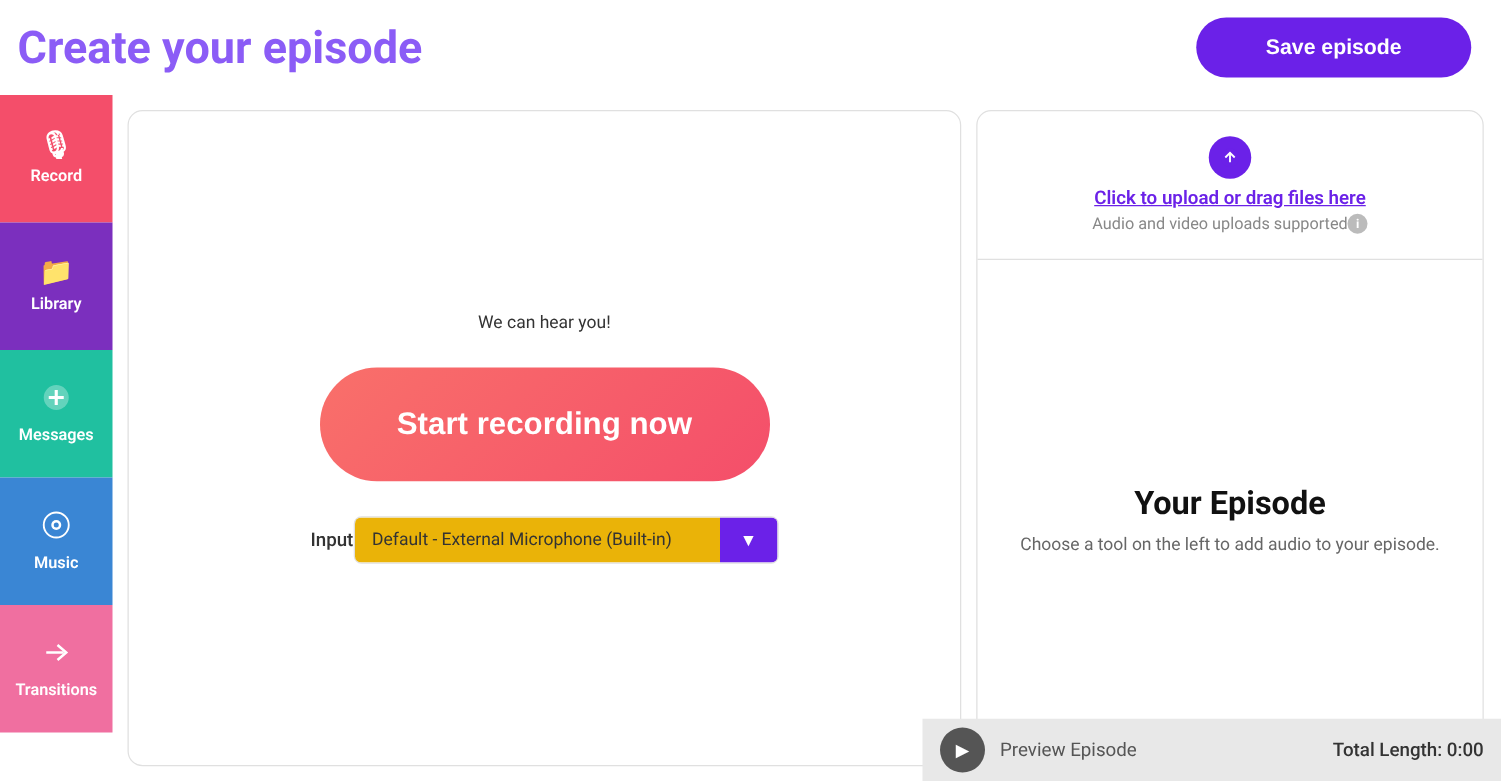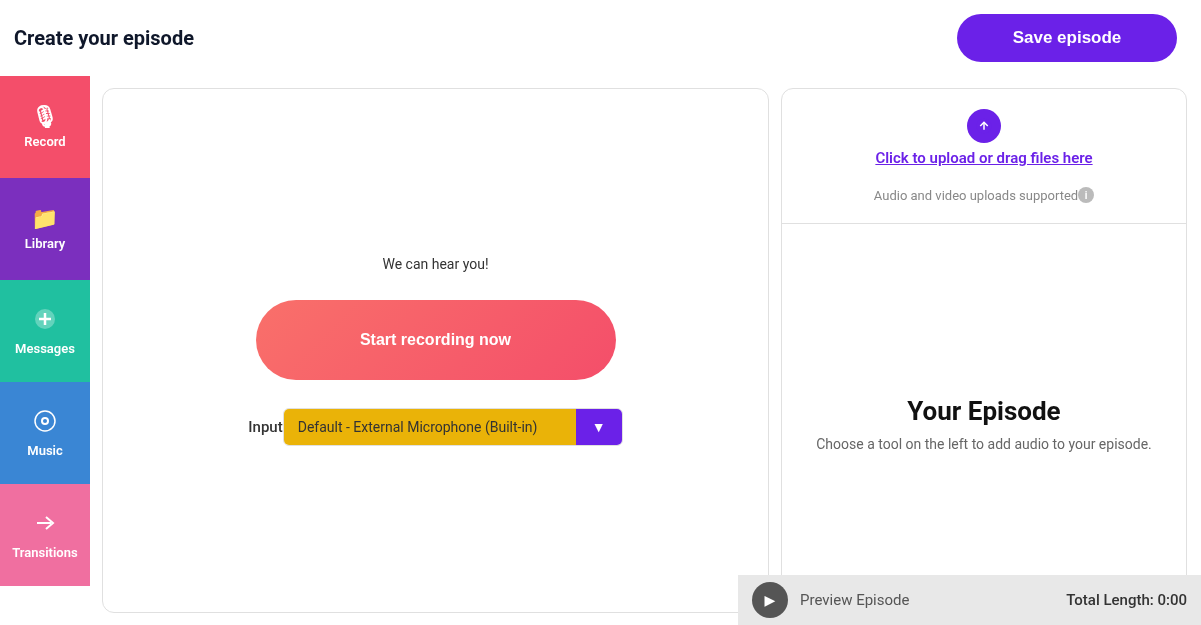--- a/index.html
+++ b/index.html
@@ -20,23 +20,23 @@
 
     .header {
       display: flex;
       align-items: center;
       justify-content: space-between;
       padding: 14px 24px 14px 14px;
       background: #fff;
     }
 
     .page-title {
-      font-size: 20px;
+      font-size: 36px;
       font-weight: 700;
-      color: #0f172a;
+      color: #8b5cf6;
     }
 
     .save-btn {
       background: #6b21e8;
       color: #fff;
       border: none;
       border-radius: 30px;
       padding: 14px 48px;
       font-size: 17px;
       font-weight: 600;
@@ -109,21 +109,21 @@
       color: #333;
       font-weight: 400;
     }
 
     .start-recording-btn {
       background: linear-gradient(135deg, #f9706a 0%, #f44e6a 100%);
       color: #fff;
       border: none;
       border-radius: 50px;
       padding: 31px 60px;
-      font-size: 16px;
+      font-size: 25px;
       font-weight: 600;
       cursor: pointer;
       min-width: 360px;
     }
 
     .input-row {
       display: flex;
       align-items: center;
     }
 
@@ -211,21 +211,21 @@
       color: #6b21e8;
       font-size: 15px;
       font-weight: 600;
       cursor: pointer;
       text-decoration: underline;
     }
 
     .upload-sub {
       font-size: 13px;
       color: #888;
-      margin-top: 20px;
+      margin-top: 4px;
       display: flex;
       align-items: center;
       gap: 0;
     }
 
     .info-icon {
       width: 16px;
       height: 16px;
       background: #bbb;
       border-radius: 50%;

